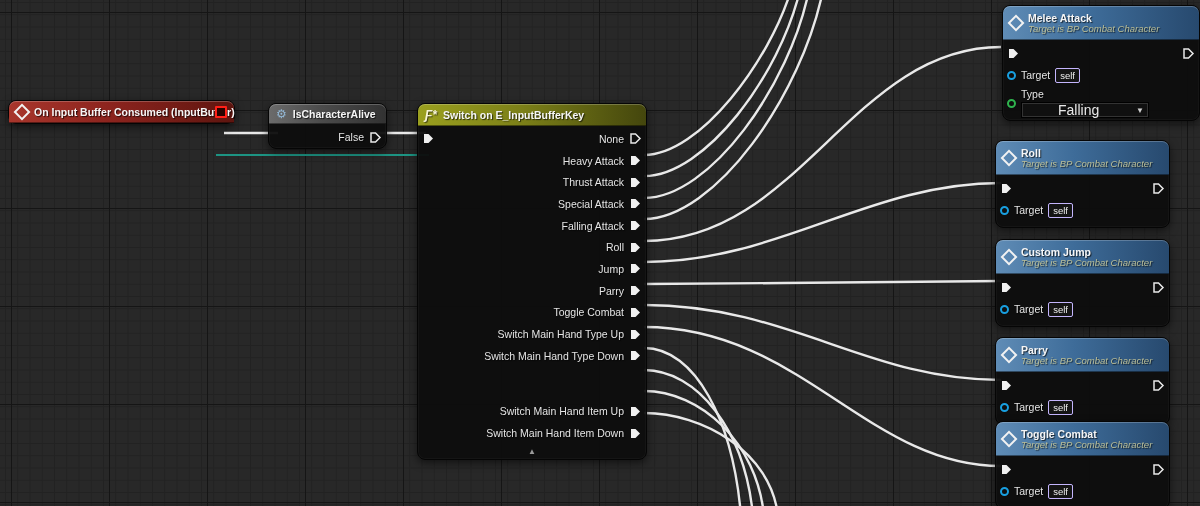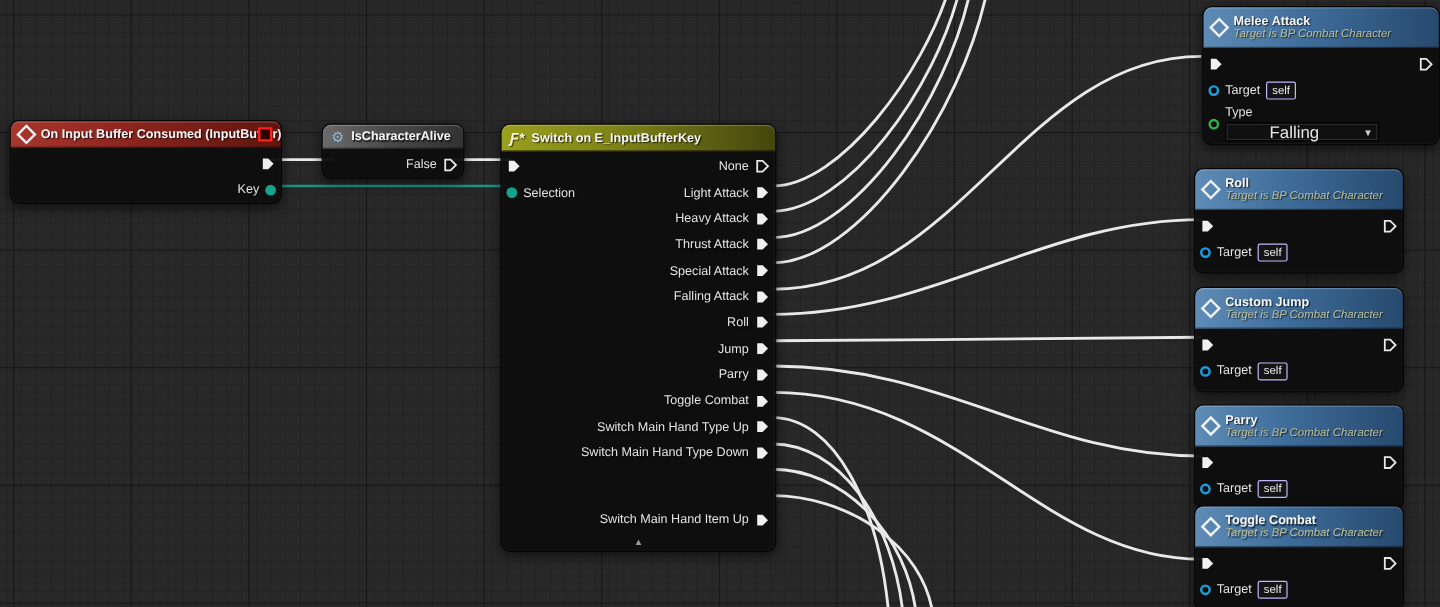--- a/index.html
+++ b/index.html
@@ -76,35 +76,20 @@
       <path d="M644,413 C703,413 771,452 778,516" stroke="#e9e9e9" stroke-width="2.4" fill="none"></path>
     </svg>
 <div class="node" style="left: 8px; top: 100px; width: 225px;">
       <div class="node-header hdr-event" style="height: 22px;">
         <span class="icon-diamond"></span>
         <div class="titles">
           <div class="node-title">On Input Buffer Consumed (InputBuffer)</div>
         </div>
         <span class="stop-square"></span>
       </div>
-      <div class="node-body" style="padding-top: 2px;">
-        <div class="pin-row" style="height: 22px;">
-          <div class="pin-group right">
-            <svg viewBox="0 0 13 13" class="pin-exec">
-              <path d="M2,2 L6.5,2 L11,6.5 L6.5,11 L2,11 Z" fill="#f0f0f0"></path>
-            </svg>
-          </div>
-        </div>
-        <div class="pin-row" style="height: 22px;">
-          <div class="pin-group right">
-            <span class="pin-label">Key</span>
-            <span class="pin-circle" style="background: rgb(23, 162, 139);"></span>
-          </div>
-        </div>
-      </div>
     </div>
     <div class="node" style="left: 268px; top: 103px; width: 117px;">
       <div class="node-header hdr-macro" style="height: 20px;">
         <span class="icon-gear">⚙</span>
         <div class="titles">
           <div class="node-title">IsCharacterAlive</div>
         </div>
       </div>
       <div class="node-body" style="padding-top: 2px;">
         <div class="pin-row" style="height: 22px;">
@@ -132,32 +117,20 @@
             </svg>
           </div>
           <div class="pin-group right">
             <span class="pin-label">None</span>
             <svg viewBox="0 0 13 13" class="pin-exec">
               <path d="M2,2 L6.5,2 L11,6.5 L6.5,11 L2,11 Z" fill="none" stroke="#e8e8e8" stroke-width="1.5"></path>
             </svg>
           </div>
         </div>
         <div class="pin-row" style="height: 21.7px;">
-          <div class="pin-group left">
-            <span class="pin-circle" style="background: rgb(23, 162, 139);"></span>
-            <span class="pin-label">Selection</span>
-          </div>
-          <div class="pin-group right">
-            <span class="pin-label">Light Attack</span>
-            <svg viewBox="0 0 13 13" class="pin-exec">
-              <path d="M2,2 L6.5,2 L11,6.5 L6.5,11 L2,11 Z" fill="#f0f0f0"></path>
-            </svg>
-          </div>
-        </div>
-        <div class="pin-row" style="height: 21.7px;">
           <div class="pin-group right">
             <span class="pin-label">Heavy Attack</span>
             <svg viewBox="0 0 13 13" class="pin-exec">
               <path d="M2,2 L6.5,2 L11,6.5 L6.5,11 L2,11 Z" fill="#f0f0f0"></path>
             </svg>
           </div>
         </div>
         <div class="pin-row" style="height: 21.7px;">
           <div class="pin-group right">
             <span class="pin-label">Thrust Attack</span>
@@ -226,20 +199,28 @@
           <div class="pin-group right">
             <span class="pin-label">Switch Main Hand Type Down</span>
             <svg viewBox="0 0 13 13" class="pin-exec">
               <path d="M2,2 L6.5,2 L11,6.5 L6.5,11 L2,11 Z" fill="#f0f0f0"></path>
             </svg>
           </div>
         </div>
         <div class="pin-row" style="height: 21.7px; margin-top: 34px;">
           <div class="pin-group right">
             <span class="pin-label">Switch Main Hand Item Up</span>
+            <svg viewBox="0 0 13 13" class="pin-exec">
+              <path d="M2,2 L6.5,2 L11,6.5 L6.5,11 L2,11 Z" fill="#f0f0f0"></path>
+            </svg>
+          </div>
+        </div>
+        <div class="pin-row" style="height: 21.7px;">
+          <div class="pin-group right">
+            <span class="pin-label">Switch Main Hand Item Down</span>
             <svg viewBox="0 0 13 13" class="pin-exec">
               <path d="M2,2 L6.5,2 L11,6.5 L6.5,11 L2,11 Z" fill="#f0f0f0"></path>
             </svg>
           </div>
         </div>
       </div>
       <div class="node-footer">▲</div>
     </div>
     <div class="node" style="left: 1002px; top: 5px; width: 196px;">
       <div class="node-header hdr-function" style="height: 34px;">

